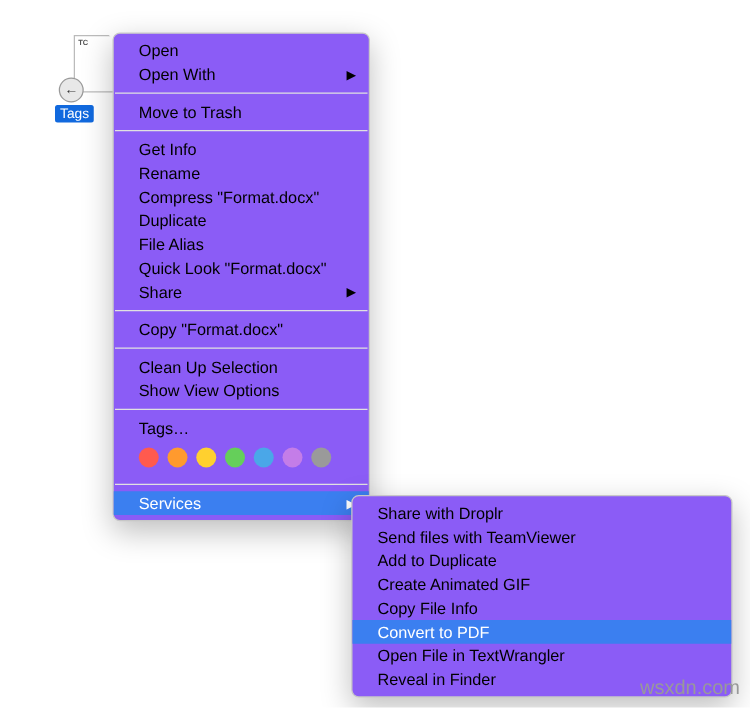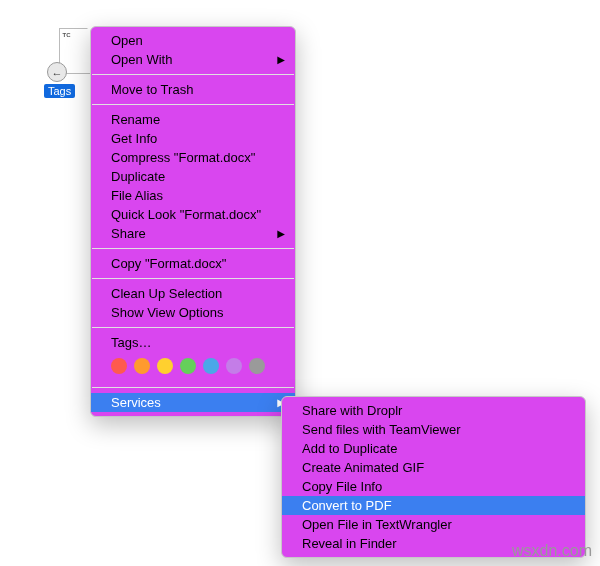--- a/index.html
+++ b/index.html
@@ -66,21 +66,21 @@
       color: #fff;
       font-size: 11px;
       padding: 1px 4px;
       border-radius: 2px;
       white-space: nowrap;
       max-width: 58px;
       overflow: hidden;
     }
     .menu {
       position: absolute;
-      background: #d946ef;
+      background: #8b5cf6;
       border: 1px solid #c7c7c7;
       border-radius: 6px;
       box-shadow: 0 8px 24px rgba(0,0,0,0.25);
       padding: 4px 0;
     }
     .menu.primary {
       left: 90px;
       top: 26px;
       width: 206px;
     }
@@ -147,24 +147,24 @@
     <div class="menu-item">
       <span>Open With</span>
       <span class="arrow">▶</span>
     </div>
     <div class="sep"></div>
     <div class="menu-item">
       <span>Move to Trash</span>
     </div>
     <div class="sep"></div>
     <div class="menu-item">
+      <span>Get Info</span>
+    </div>
+    <div class="menu-item">
       <span>Rename</span>
-    </div>
-    <div class="menu-item">
-      <span>Get Info</span>
     </div>
     <div class="menu-item">
       <span>Compress "Format.docx"</span>
     </div>
     <div class="menu-item">
       <span>Duplicate</span>
     </div>
     <div class="menu-item">
       <span>File Alias</span>
     </div>

